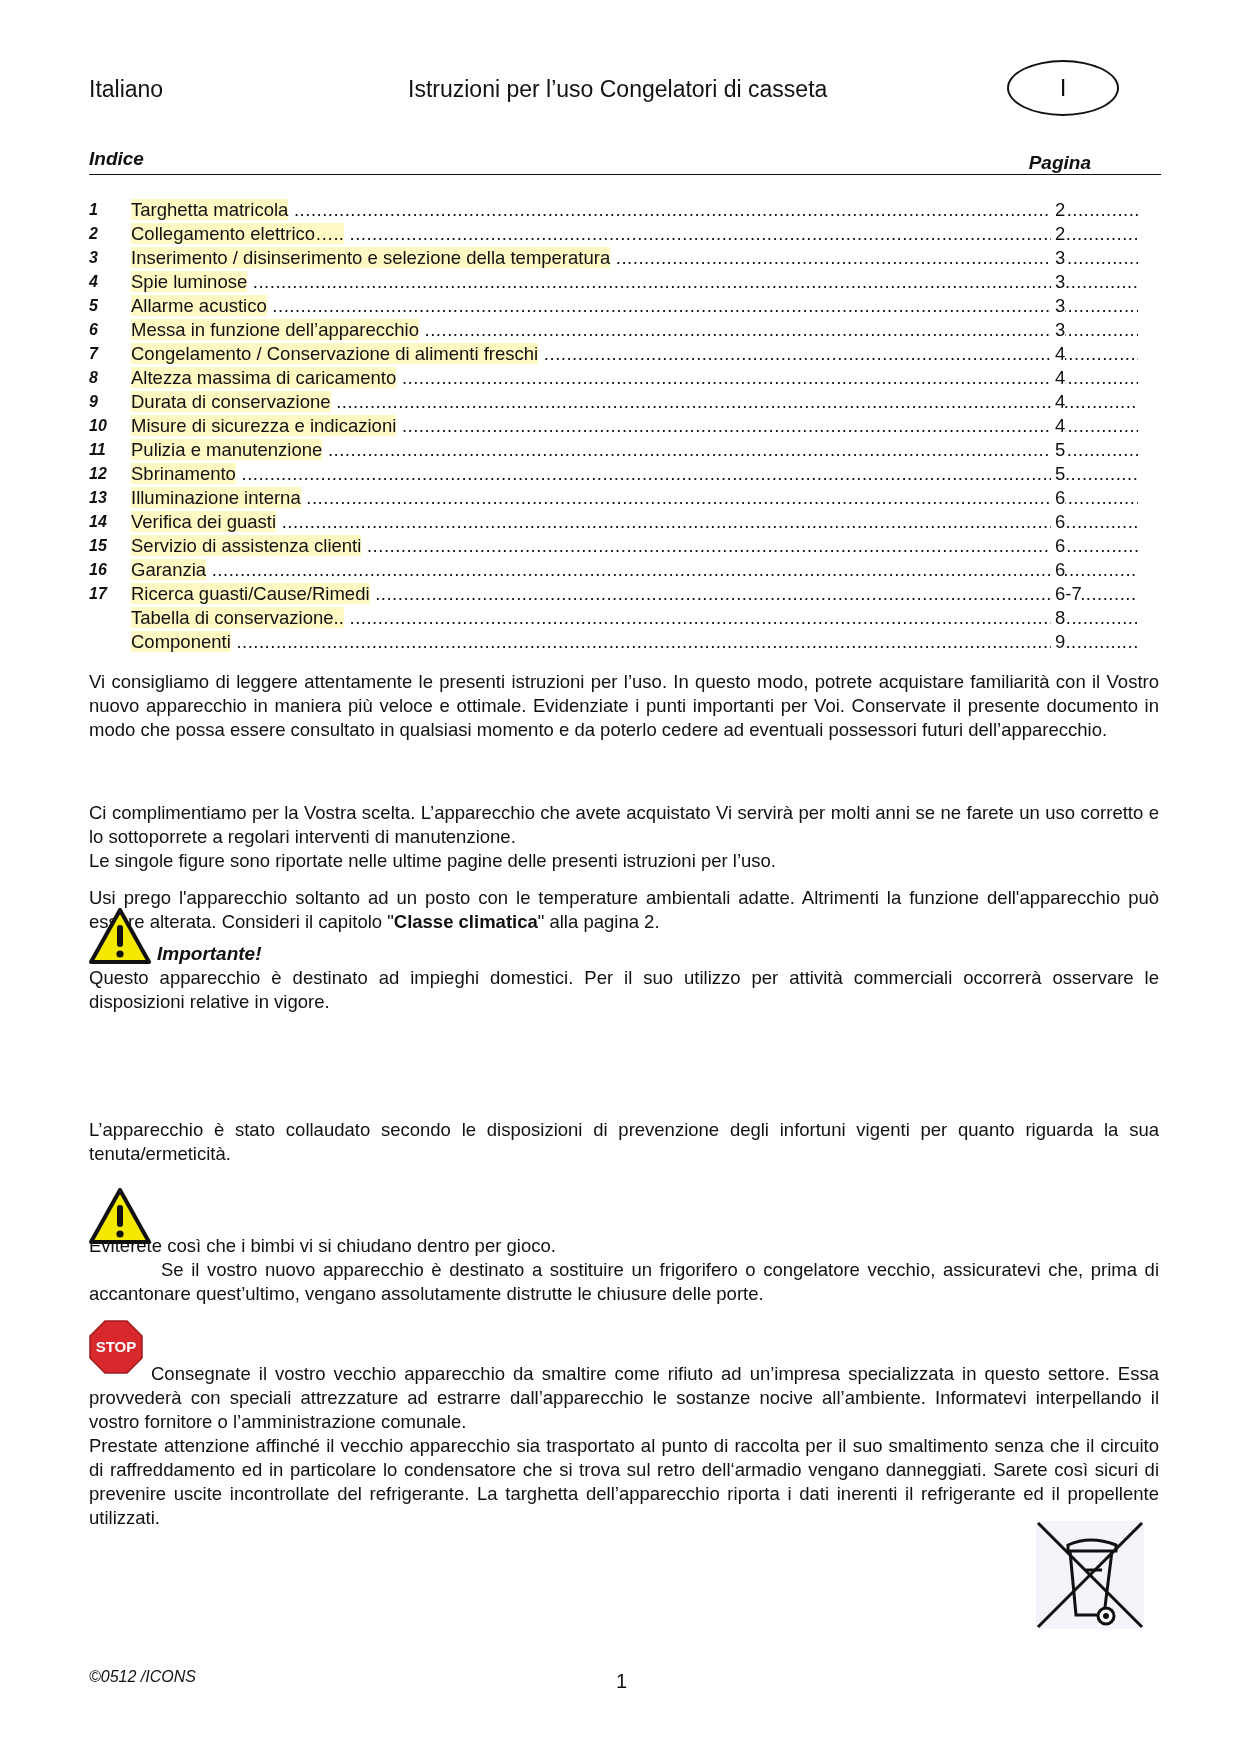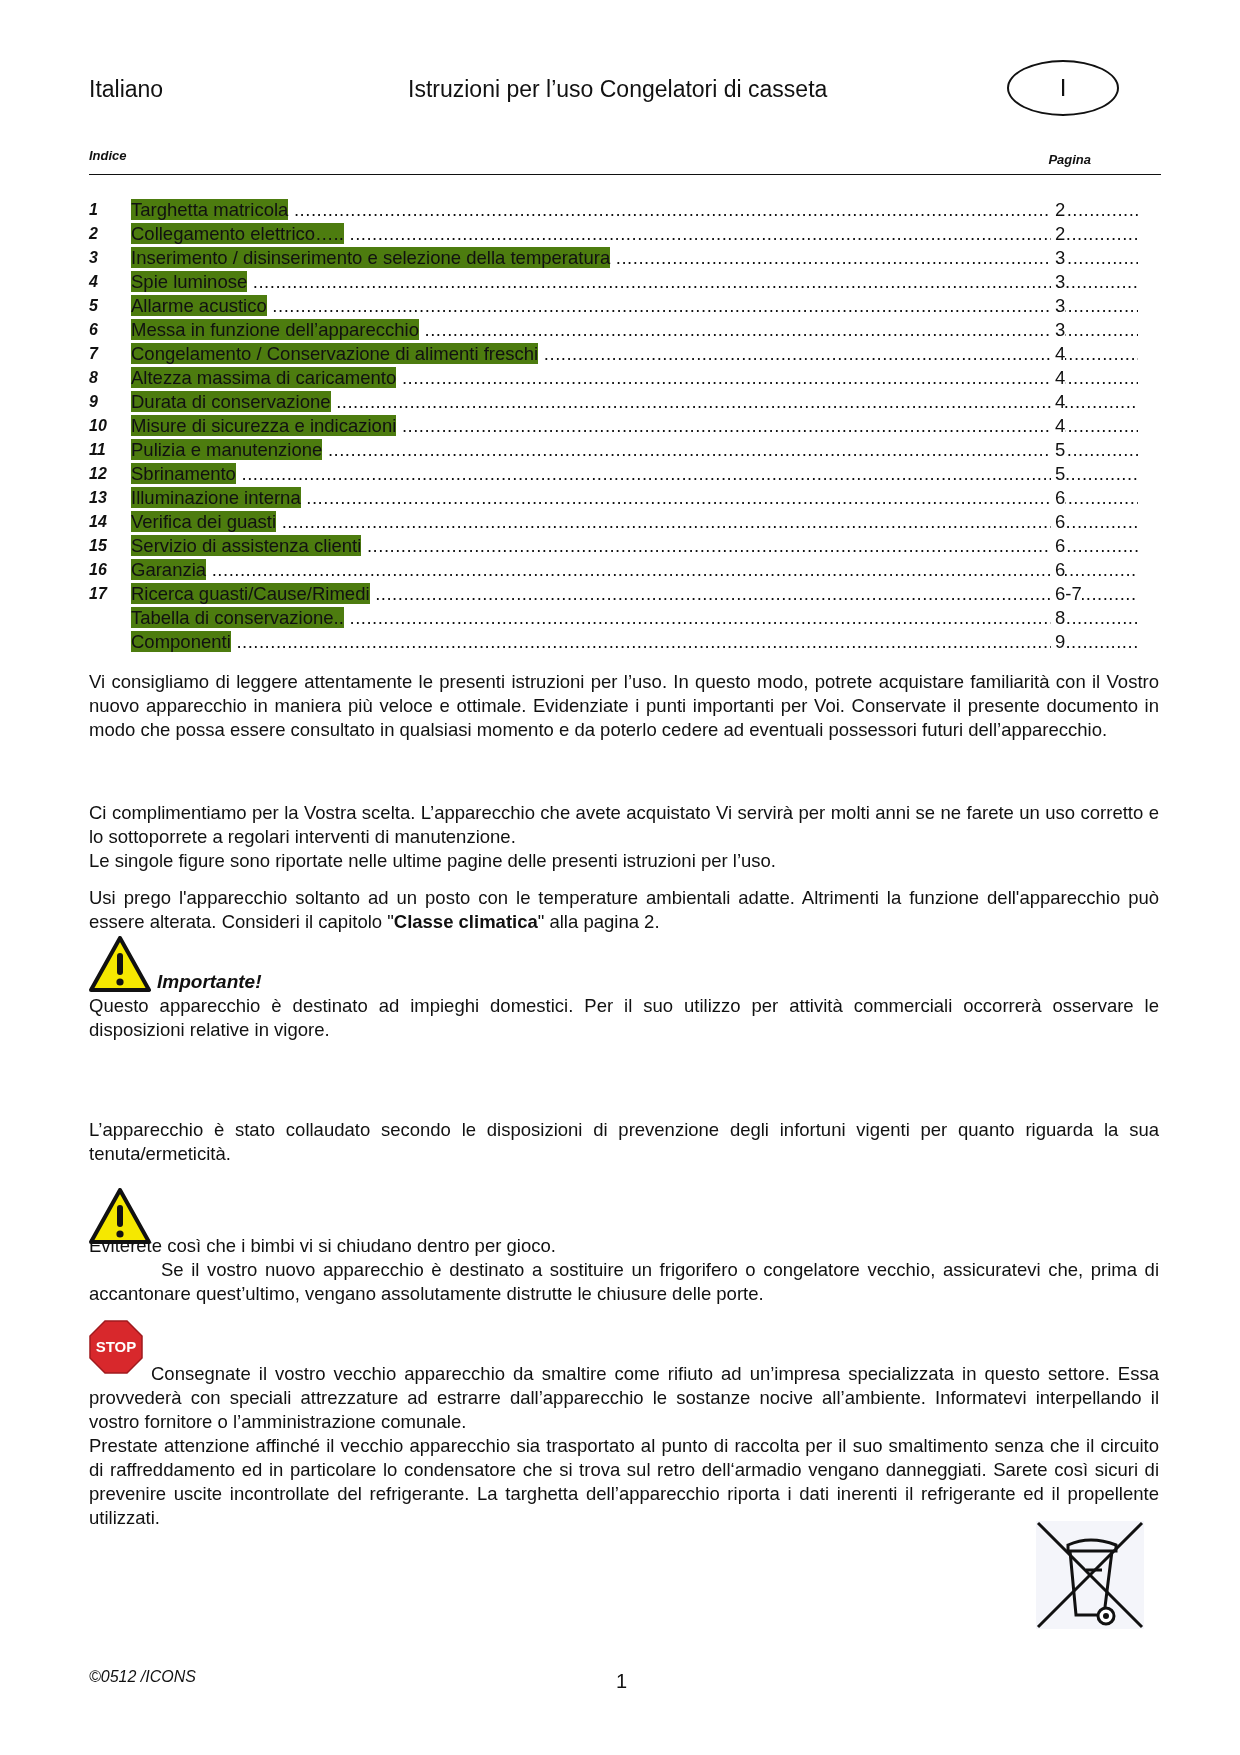--- a/index.html
+++ b/index.html
@@ -12,34 +12,34 @@
   .hdr-title { left: 408px; top: 76px; font-size: 23px; }
   .hdr-badge {
     left: 1007px; top: 60px; width: 108px; height: 52px;
     border: 2px solid #111; border-radius: 50%;
     display: flex; align-items: center; justify-content: center;
     font-size: 24px;
   }
   .toc-head {
     left: 89px; top: 148px; width: 1072px; height: 26px;
     border-bottom: 1.5px solid #111;
-    font-weight: bold; font-style: italic; font-size: 13px;
+    font-weight: bold; font-style: italic; font-size: 19px;
   }
   .toc-head .pg { position: absolute; right: 70px; top: 4px; }
   .toc { left: 89px; top: 198px; width: 1000px; }
   .toc-row { position: relative; height: 24px; font-size: 18.5px; line-height: 24px; }
   .toc-num { position: absolute; left: 0; width: 36px; font-weight: bold; font-style: italic; font-size: 16px; }
   .toc-label {
     position: absolute; left: 42px; width: 1007px; overflow: hidden; white-space: nowrap;
   }
   .toc-label::after {
     content: " ........................................................................................................................................................................................................................................................................................";
     letter-spacing: 0.5px;
   }
-  .toc-label span { background: #4d7c0f; }
+  .toc-label span { background: #fef9c3; }
   .toc-page { position: absolute; left: 962px; background: #fff; padding-left: 4px; }
   .para {
     left: 89px; width: 1070px; font-size: 18.5px; line-height: 24px;
     text-align: justify;
   }
   .para p { margin: 0; }
   .imp-title { font-weight: bold; font-style: italic; font-size: 19px; }
   .footer-copy { left: 89px; top: 1668px; font-size: 16px; font-style: italic; }
   .footer-page { left: 616px; top: 1670px; font-size: 20px; }
   .weee { left: 1030px; top: 1515px; }
@@ -162,21 +162,21 @@
 
 <div class="abs para" style="top:790px;margin-top:11px;">
   <p>Ci complimentiamo per la Vostra scelta. L’apparecchio che avete acquistato Vi servirà per molti anni se ne farete un uso corretto e lo sottoporrete a regolari interventi di manutenzione.</p>
   <p>Le singole figure sono riportate nelle ultime pagine delle presenti istruzioni per l’uso.</p>
 </div>
 
 <div class="abs para" style="top:886px;">
   <p><span>Usi prego l'apparecchio soltanto ad un posto con le temperature ambientali adatte.  Altrimenti la funzione dell'apparecchio può essere alterata.  Consideri il capitolo "</span><b>Classe climatica</b><span>" alla pagina 2.</span></p>
 </div>
 
-<div class="abs para" style="top:936px;">
+<div class="abs para" style="top:908px;">
   <div style="height:58px; position:relative;">
     <svg class="abs" style="left:0; top:0;" width="62" height="56" viewBox="0 0 62 56">
       <polygon points="31,2 60,54 2,54" fill="#f5e800" stroke="#111" stroke-width="4" stroke-linejoin="round"></polygon>
       <rect x="28" y="17" width="6" height="22" rx="3" fill="#111"></rect>
       <circle cx="31" cy="46" r="3.6" fill="#111"></circle>
     </svg>
     <span class="abs imp-title" style="left:68px; top:34px;">Importante!</span>
   </div>
   <p>Questo apparecchio è destinato ad impieghi domestici. Per il suo utilizzo per attività commerciali occorrerà osservare le disposizioni relative in vigore.</p>
 </div>

